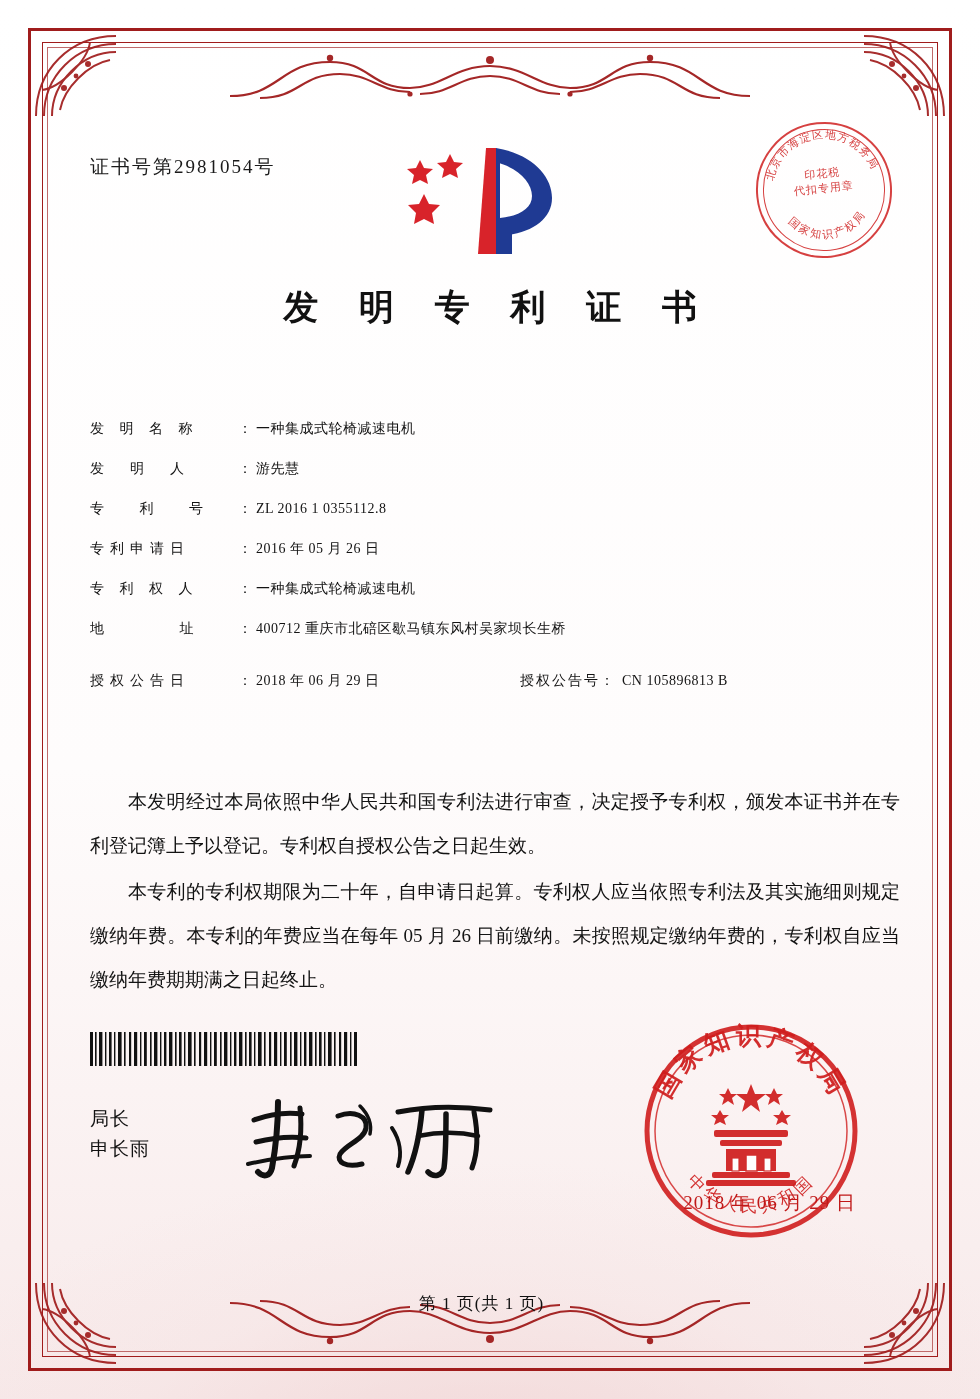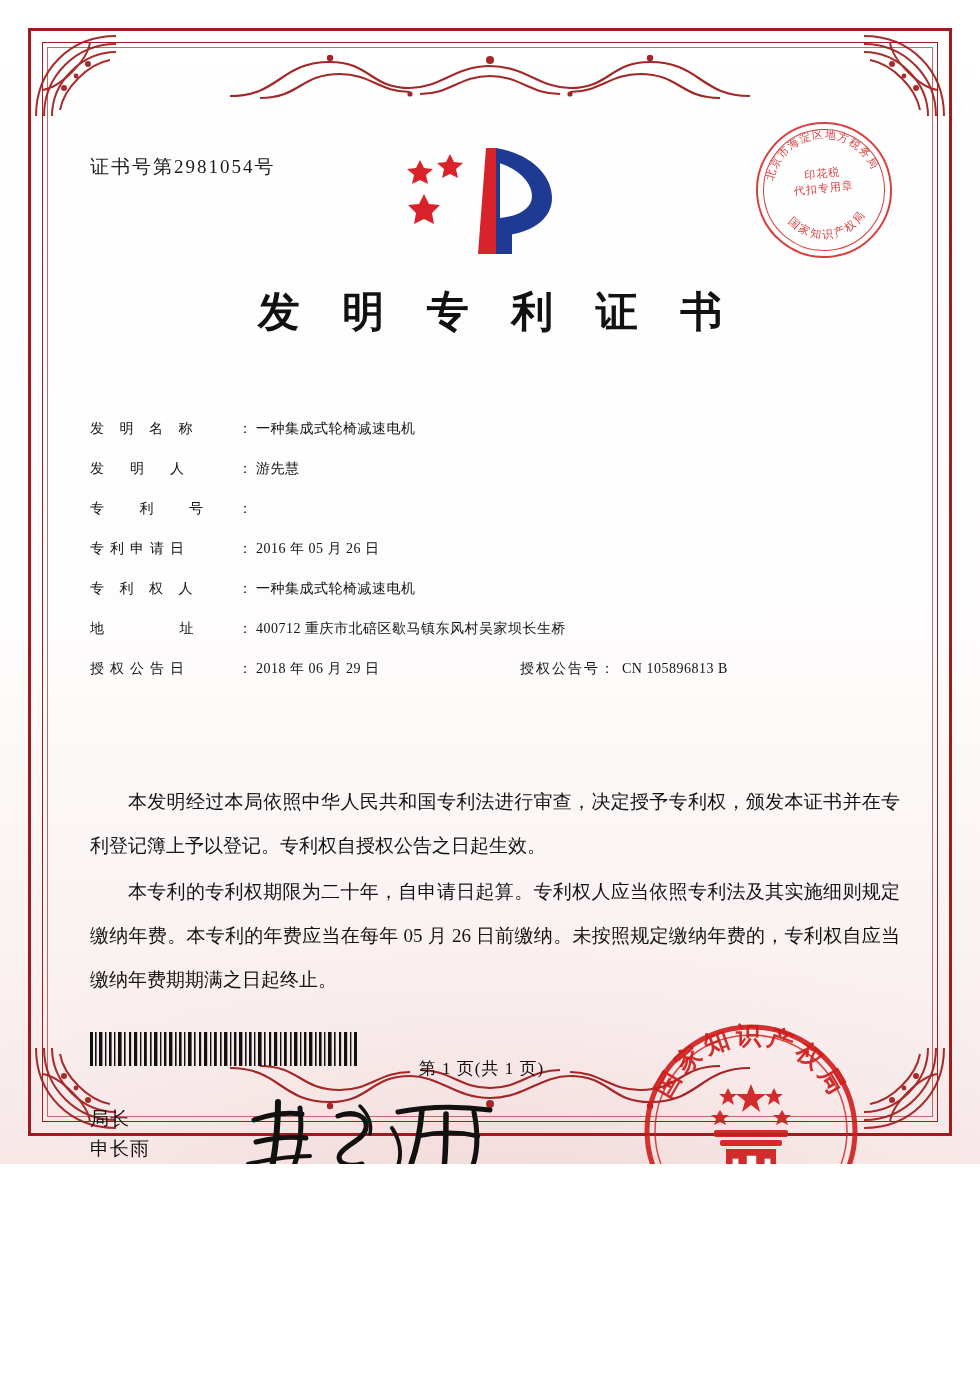--- a/index.html
+++ b/index.html
@@ -6,21 +6,21 @@
     margin: 0;
     padding: 0;
     background: #ffffff;
   }
   body {
     font-family: "Liberation Serif", "DejaVu Serif", serif;
   }
   #page {
     position: relative;
     width: 980px;
-    height: 1164px;
+    height: 1399px;
     overflow: hidden;
     background:
       radial-gradient(ellipse 900px 500px at 50% 108%, rgba(236,196,196,0.55) 0%, rgba(244,222,222,0.25) 45%, rgba(255,255,255,0) 70%),
       linear-gradient(180deg, #ffffff 0%, #fefcfc 55%, #fbf3f3 78%, #f7e9e9 100%);
   }
 
   
   .border-outer {
     position: absolute;
     left: 28px; top: 28px; right: 28px; bottom: 28px;
@@ -88,21 +88,21 @@
     top: 80px;
     width: 180px;
     height: 120px;
   }
 
   .title {
     position: absolute;
     left: 0; right: 0;
     top: 222px;
     text-align: center;
-    font-size: 42px;
+    font-size: 35px;
     font-weight: bold;
     letter-spacing: 16px;
     text-indent: 16px;
     color: #111;
     font-family: "Liberation Serif", "DejaVu Serif", serif;
   }
 
   
   .tax-stamp {
     position: absolute;
@@ -166,20 +166,21 @@
     letter-spacing: 0.5px;
   }
   .field-row.dual .field-value {
     flex: 0 0 auto;
     width: 250px;
   }
   .field-label2 {
     flex: 0 0 auto;
     letter-spacing: 2px;
     margin-left: 14px;
+    margin-top: 12px;
   }
   .field-value2 {
     flex: 1 1 auto;
     letter-spacing: 0.5px;
     margin-left: 4px;
   }
 
   
   .paras {
     position: absolute;
@@ -395,20 +396,21 @@
 
       <div class="field-row">
         <span class="field-label">发　明　人</span>
         <span class="field-colon">：</span>
         <span class="field-value">游先慧</span>
       </div>
 
       <div class="field-row">
         <span class="field-label">专　 利 　号</span>
         <span class="field-colon">：</span>
+        <span class="field-value">ZL 2016 1 0355112.8</span>
       </div>
 
       <div class="field-row">
         <span class="field-label">专利申请日</span>
         <span class="field-colon">：</span>
         <span class="field-value">2016 年 05 月 26 日</span>
       </div>
 
       <div class="field-row">
         <span class="field-label">专 利 权 人</span>

